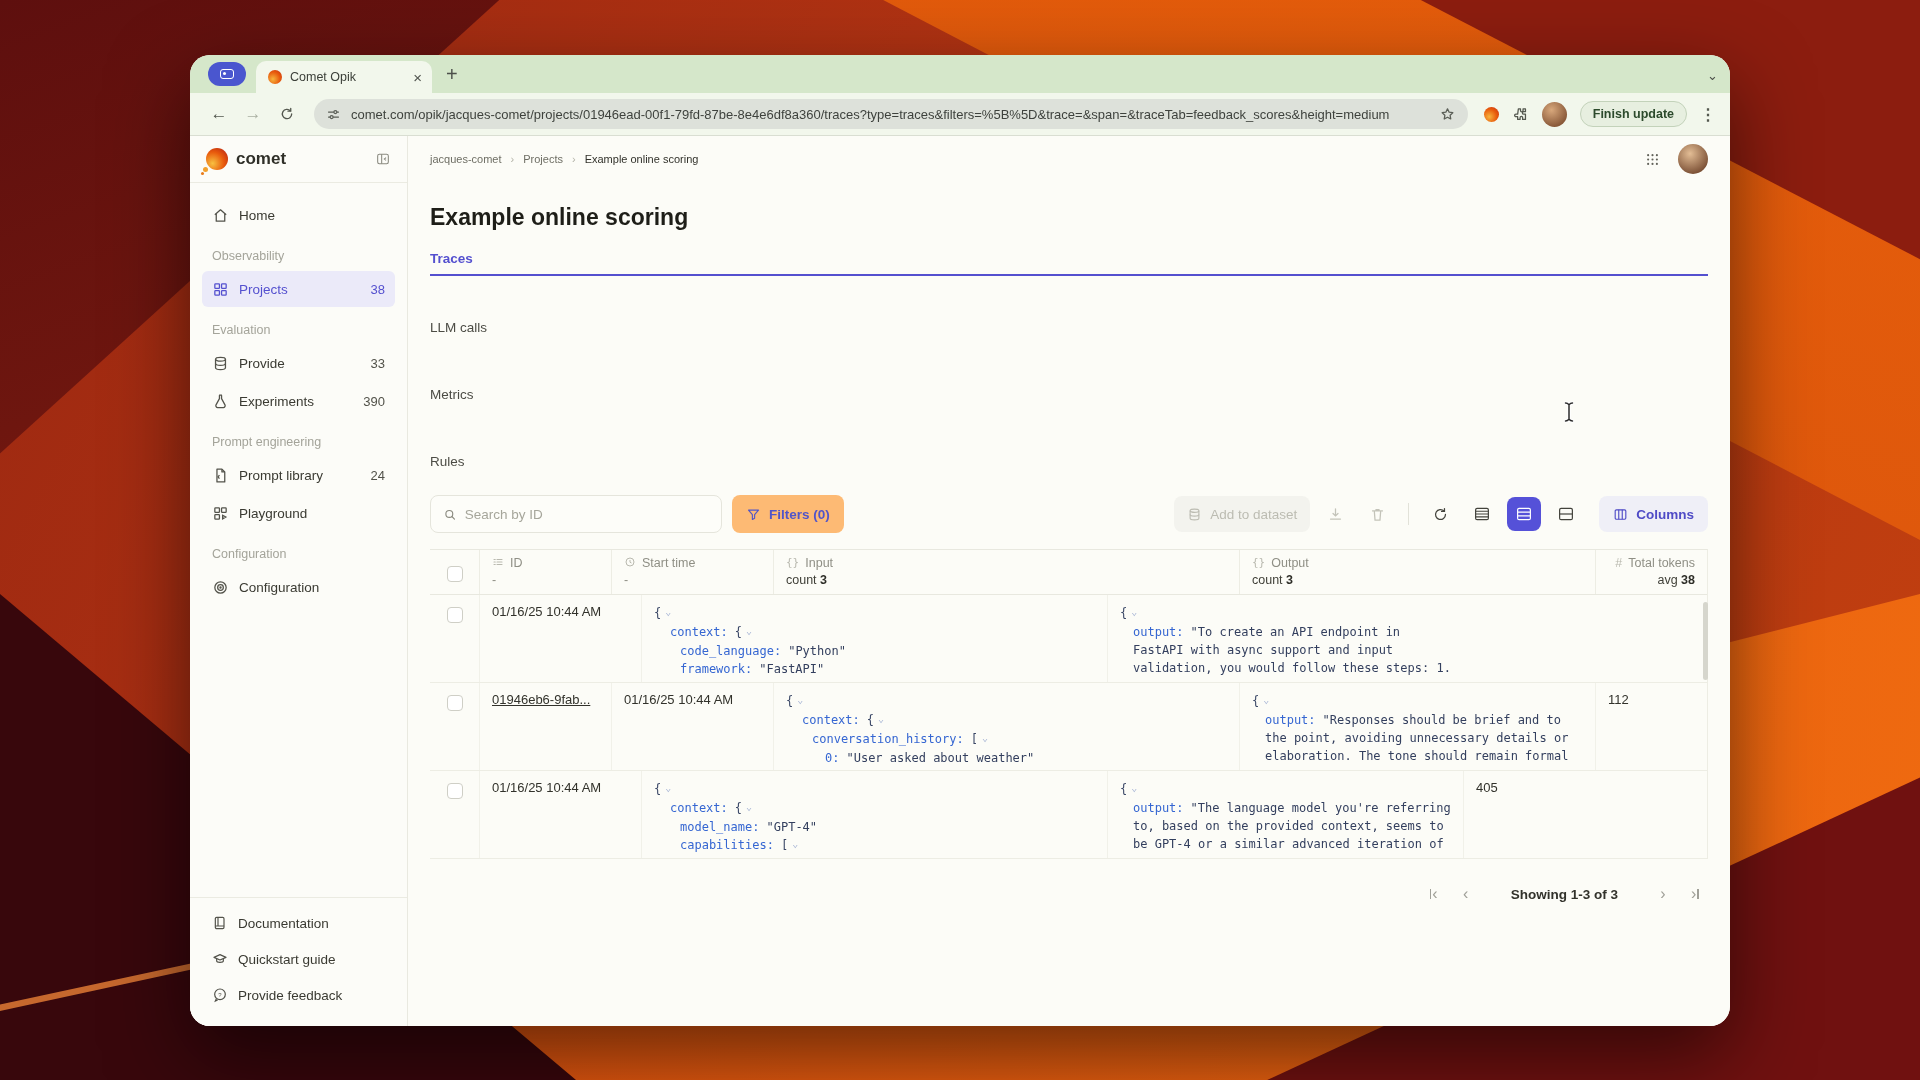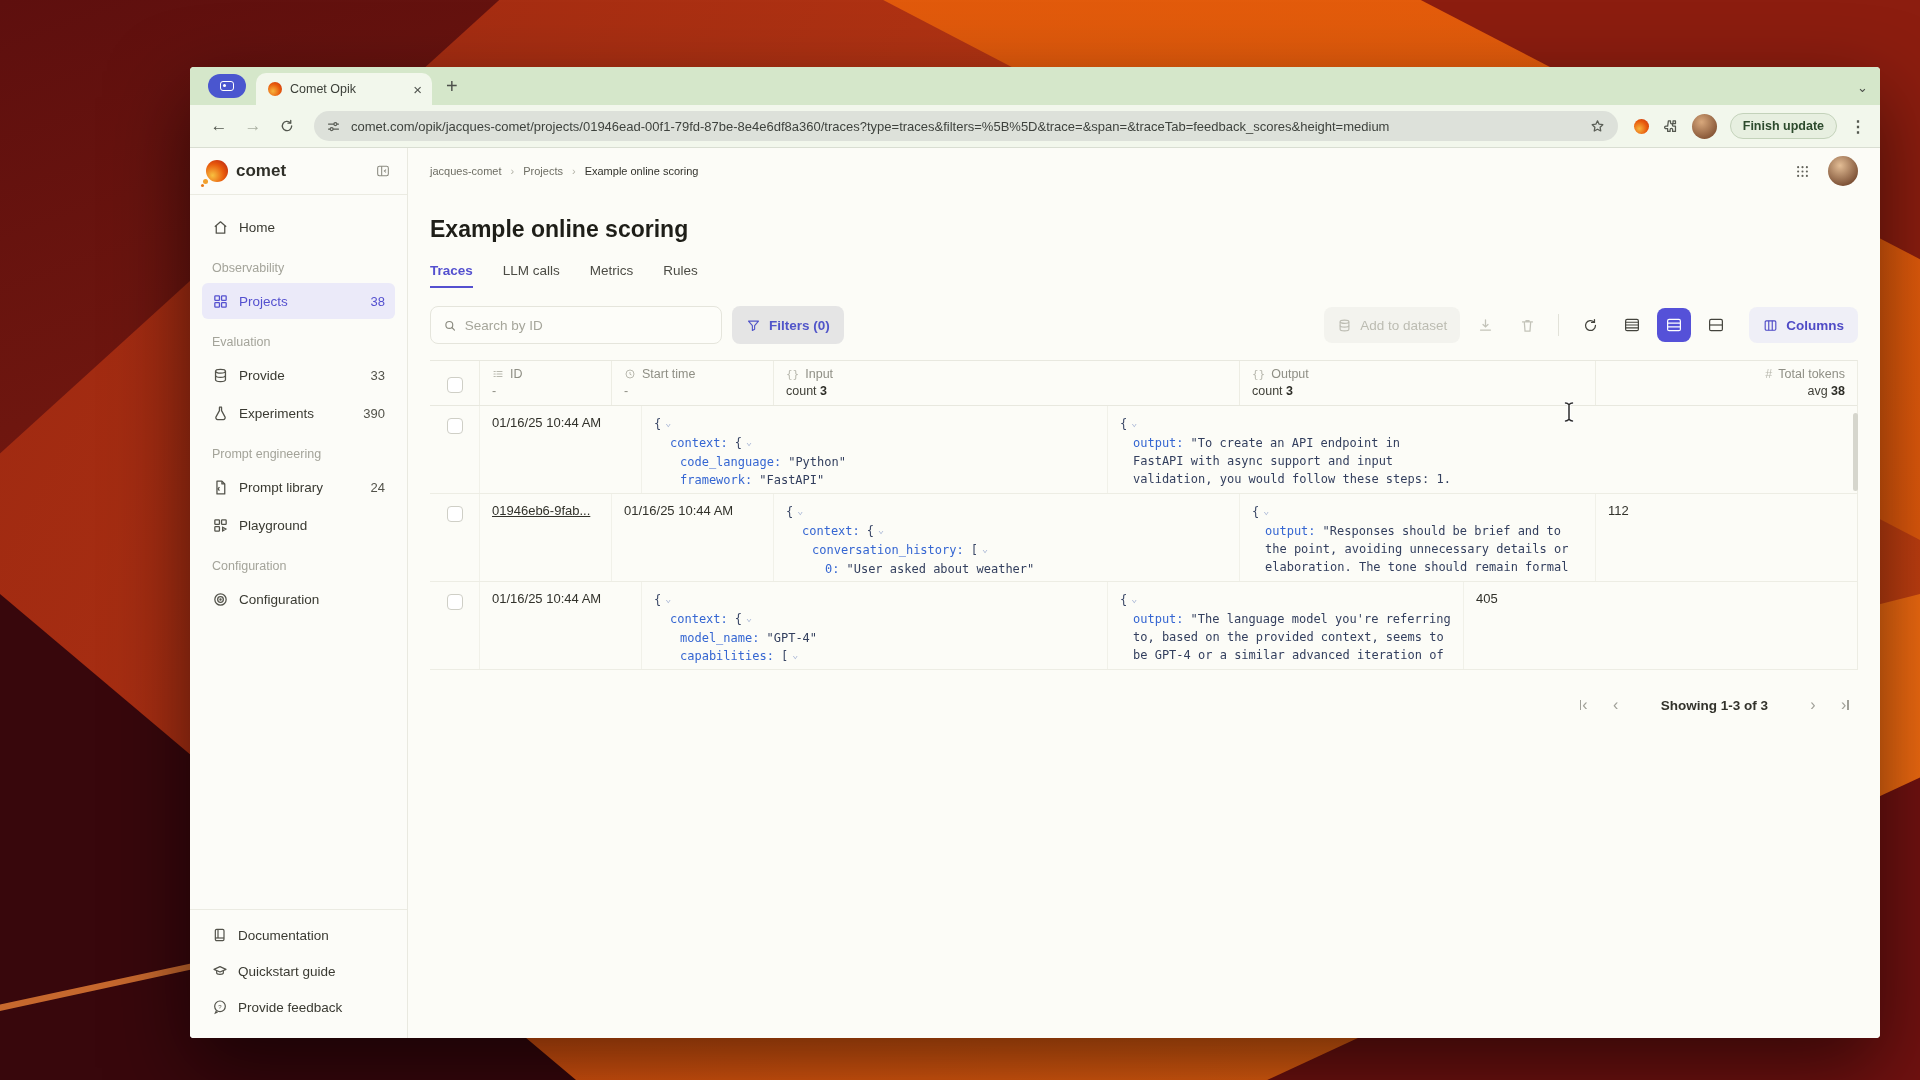--- a/index.html
+++ b/index.html
@@ -10,21 +10,21 @@
   .wp{position:absolute;inset:0;}
   .wp1{background:linear-gradient(200deg,#e65e0b,#cf4a0e);clip-path:polygon(46% 0,100% 0,100% 50%);}
   .wp2{background:#8c1d0f;clip-path:polygon(74% 0,100% 0,100% 24%);}
   .wp3{background:linear-gradient(160deg,#5e0f0e,#a02c12);clip-path:polygon(0 0,26% 0,0 42%);}
   .wp4{background:#38070c;clip-path:polygon(0 55%,0 100%,30% 100%);}
   .wp5{background:linear-gradient(100deg,#d84a0e,#ef6a10);clip-path:polygon(0 100%,100% 55%,100% 100%);}
   .wp6{background:#701110;clip-path:polygon(66% 100%,100% 72%,100% 100%);}
   .wp7{background:#f58a3a;clip-path:polygon(0 93%,55% 72%,55.4% 72.3%,0 93.6%);opacity:.75;}
 
   
-  .window{position:absolute;left:190px;top:67px;width:1690px;height:971px;border-radius:4px;overflow:hidden;
+  .window{position:absolute;left:190px;top:55px;width:1540px;height:971px;border-radius:20px;overflow:hidden;
           box-shadow:0 30px 80px rgba(0,0,0,.55);display:flex;flex-direction:column;background:#fbfbf6;}
 
   .tabstrip{height:38px;background:#d5e7ca;display:flex;align-items:flex-end;padding:0 12px;flex:none;}
   .tab-pill{width:38px;height:24px;border-radius:12px;background:#4a56cf;margin:0 10px 7px 6px;display:flex;align-items:center;justify-content:center;}
   .tab-pill .glyph{width:14px;height:10px;border:1.5px solid #fff;border-radius:3px;position:relative;}
   .tab-pill .glyph::after{content:"";position:absolute;left:2px;top:2px;width:3px;height:3px;border-radius:50%;background:#fff;}
   .tab-active{height:32px;background:#f2f7ec;border-radius:10px 10px 0 0;display:flex;align-items:center;gap:8px;padding:0 10px 0 12px;width:176px;}
   .favicon{width:14px;height:14px;border-radius:50%;background:radial-gradient(circle at 35% 65%, #f6b33c, #e85a0c 55%, #c22e12);flex:none;}
   .tab-title{font-size:12.5px;color:#3b3f38;flex:1;white-space:nowrap;overflow:hidden;}
   .tab-close{font-size:15px;color:#50544e;line-height:1;}
@@ -66,44 +66,44 @@
   .main{flex:1;display:flex;flex-direction:column;padding:0 22px;min-width:0;position:relative;}
   .main-header{height:46px;display:flex;align-items:center;flex:none;}
   .breadcrumb{display:flex;align-items:center;gap:9px;font-size:11px;color:#6e6e64;}
   .crumb-last{color:#32322b;}
   .crumb-sep{color:#b3b3a8;}
   .header-right{margin-left:auto;display:flex;align-items:center;gap:18px;}
   .apps-grid{color:#62625a;display:flex;}
   .app-avatar{width:30px;height:30px;border-radius:50%;background:radial-gradient(circle at 40% 32%, #e3bd95, #7c5136 75%);}
 
   .page-title{font-size:23px;font-weight:700;color:#1e1e18;margin-top:22px;}
-  .tabs{display:flex;gap:30px;margin-top:20px;}
+  .tabs{display:flex;gap:44px;margin-top:20px;flex-direction:column;}
   .tab-item{font-size:13.5px;color:#4c4c45;padding-bottom:8px;}
   .tab-item.active{color:#5450cf;font-weight:700;border-bottom:2px solid #5450cf;}
 
   .toolbar{display:flex;align-items:center;margin-top:18px;flex:none;}
   .search{width:292px;height:38px;border:1px solid #e5e5dc;border-radius:8px;background:#fdfdf9;display:flex;align-items:center;gap:8px;padding:0 12px;color:#8b8b80;}
   .search input{border:none;outline:none;background:transparent;font-size:13.5px;color:#333;width:100%;font-family:"Liberation Sans",sans-serif;}
   .search input::placeholder{color:#a6a69b;}
-  .btn-filters{height:38px;border-radius:8px;background:#e5e5e5;color:#5155c9;font-size:13.5px;font-weight:700;display:flex;gap:8px;padding:0 14px;align-items:center;margin-left:10px;}
+  .btn-filters{height:38px;border-radius:8px;background:#fdba74;color:#5155c9;font-size:13.5px;font-weight:700;display:flex;gap:8px;padding:0 14px;align-items:center;margin-left:10px;}
   .toolbar-right{margin-left:auto;display:flex;align-items:center;gap:8px;}
   .btn-disabled{height:36px;border-radius:8px;background:#f3f3ee;color:#bcbcb2;font-size:13.5px;display:flex;gap:8px;padding:0 13px;align-items:center;}
   .icon-btn{width:34px;height:34px;border-radius:8px;display:flex;align-items:center;justify-content:center;}
   .icon-btn.muted{color:#c3c3b9;}
   .icon-btn.dark{color:#43433c;}
   .icon-btn.active{background:#5551d8;color:#fff;}
   .vdiv{width:1px;height:22px;background:#e2e2d9;margin:0 6px;}
   .btn-columns{height:36px;border-radius:8px;background:#efeff7;color:#4f4bc6;font-weight:700;font-size:13.5px;display:flex;gap:8px;padding:0 14px;align-items:center;margin-left:8px;}
 
   
   .table{margin-top:16px;border-top:1px solid #e8e8df;border-right:1px solid #edede4;position:relative;flex:none;}
   .thead{display:flex;border-bottom:1px solid #e8e8df;}
   .th{padding:6px 12px 7px;border-right:1px solid #edede4;}
   .th:last-child{border-right:none;}
-  .th-label{font-size:12.5px;color:#8f8f85;display:flex;gap:6px;align-items:center;white-space:nowrap;overflow:hidden;}
+  .th-label{font-size:12.5px;color:#8f8f85;display:flex;gap:6px;align-items:flex-start;white-space:nowrap;overflow:hidden;}
   .th-icon{color:#b9b9af;display:flex;flex:none;}
   .th-braces{font-family:"DejaVu Sans Mono",monospace;font-size:11px;color:#b9b9af;}
   .th-agg{font-size:12.5px;color:#3f3f37;margin-top:3px;}
   .th-agg b{font-weight:700;color:#2e2e28;}
   .th-agg.dash{color:#8f8f85;}
   .c-check{width:50px;flex:none;display:flex;justify-content:center;}
   .c-id{width:132px;flex:none;}
   .c-time{width:162px;flex:none;}
   .c-input{width:466px;flex:none;}
   .c-output{width:356px;flex:none;}

